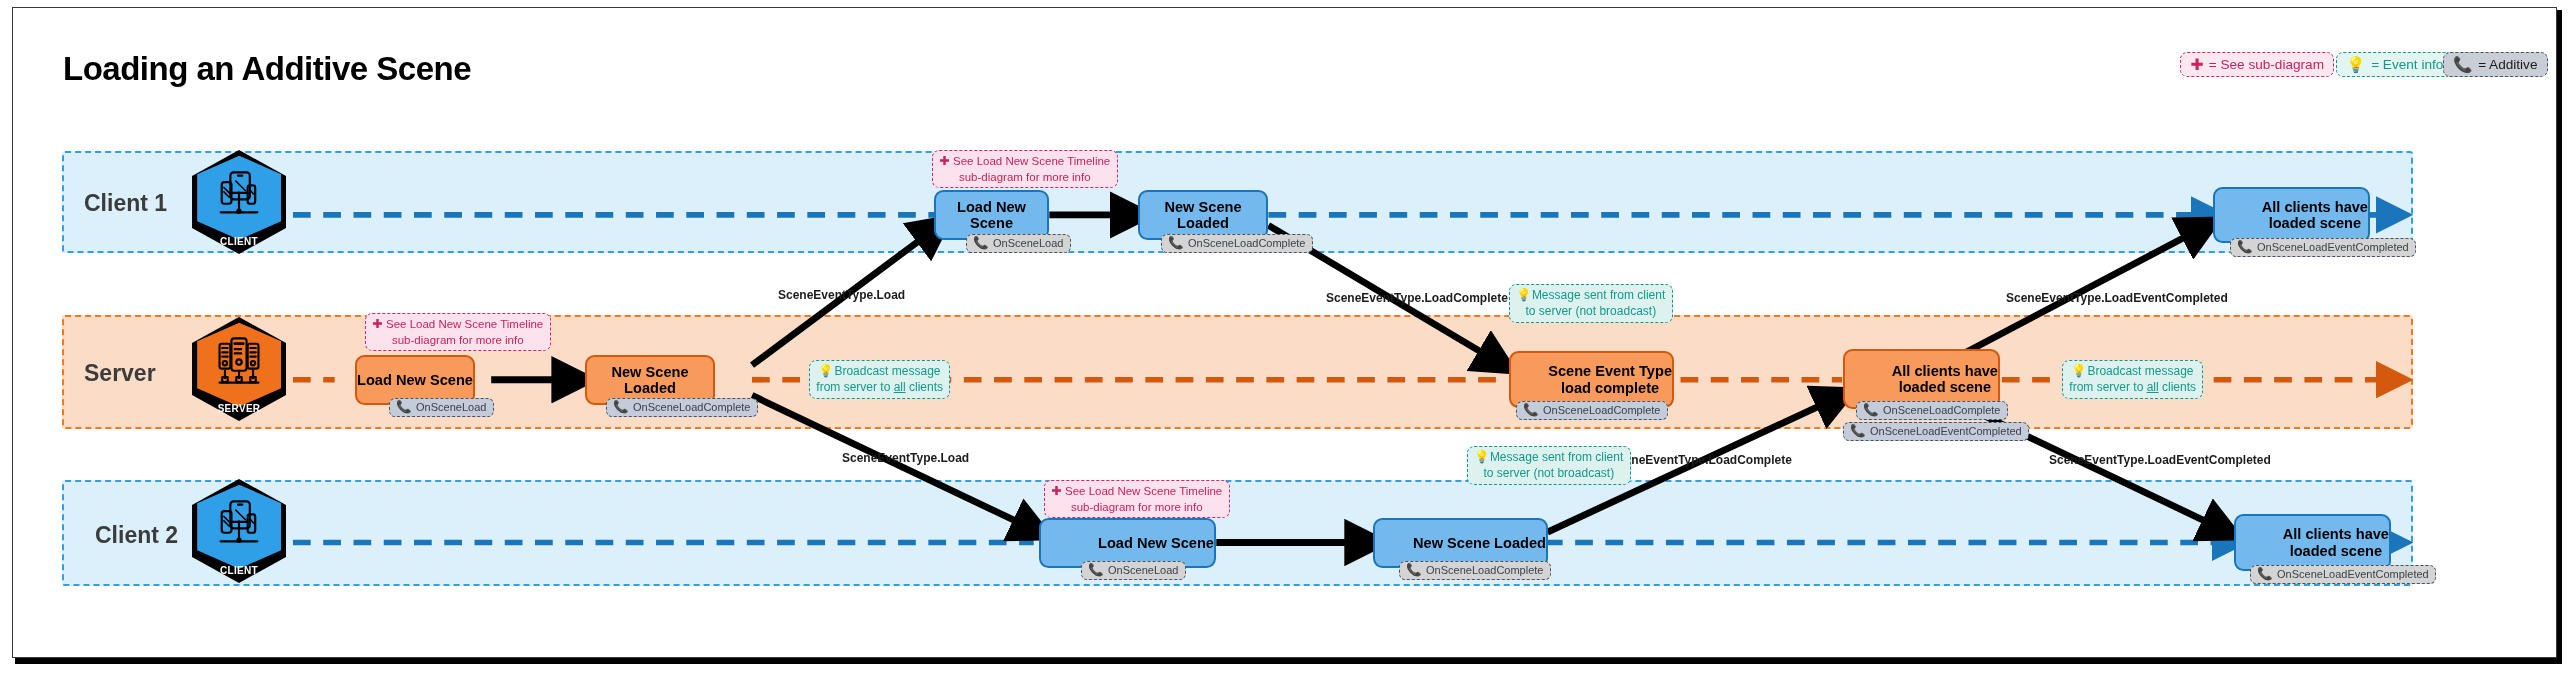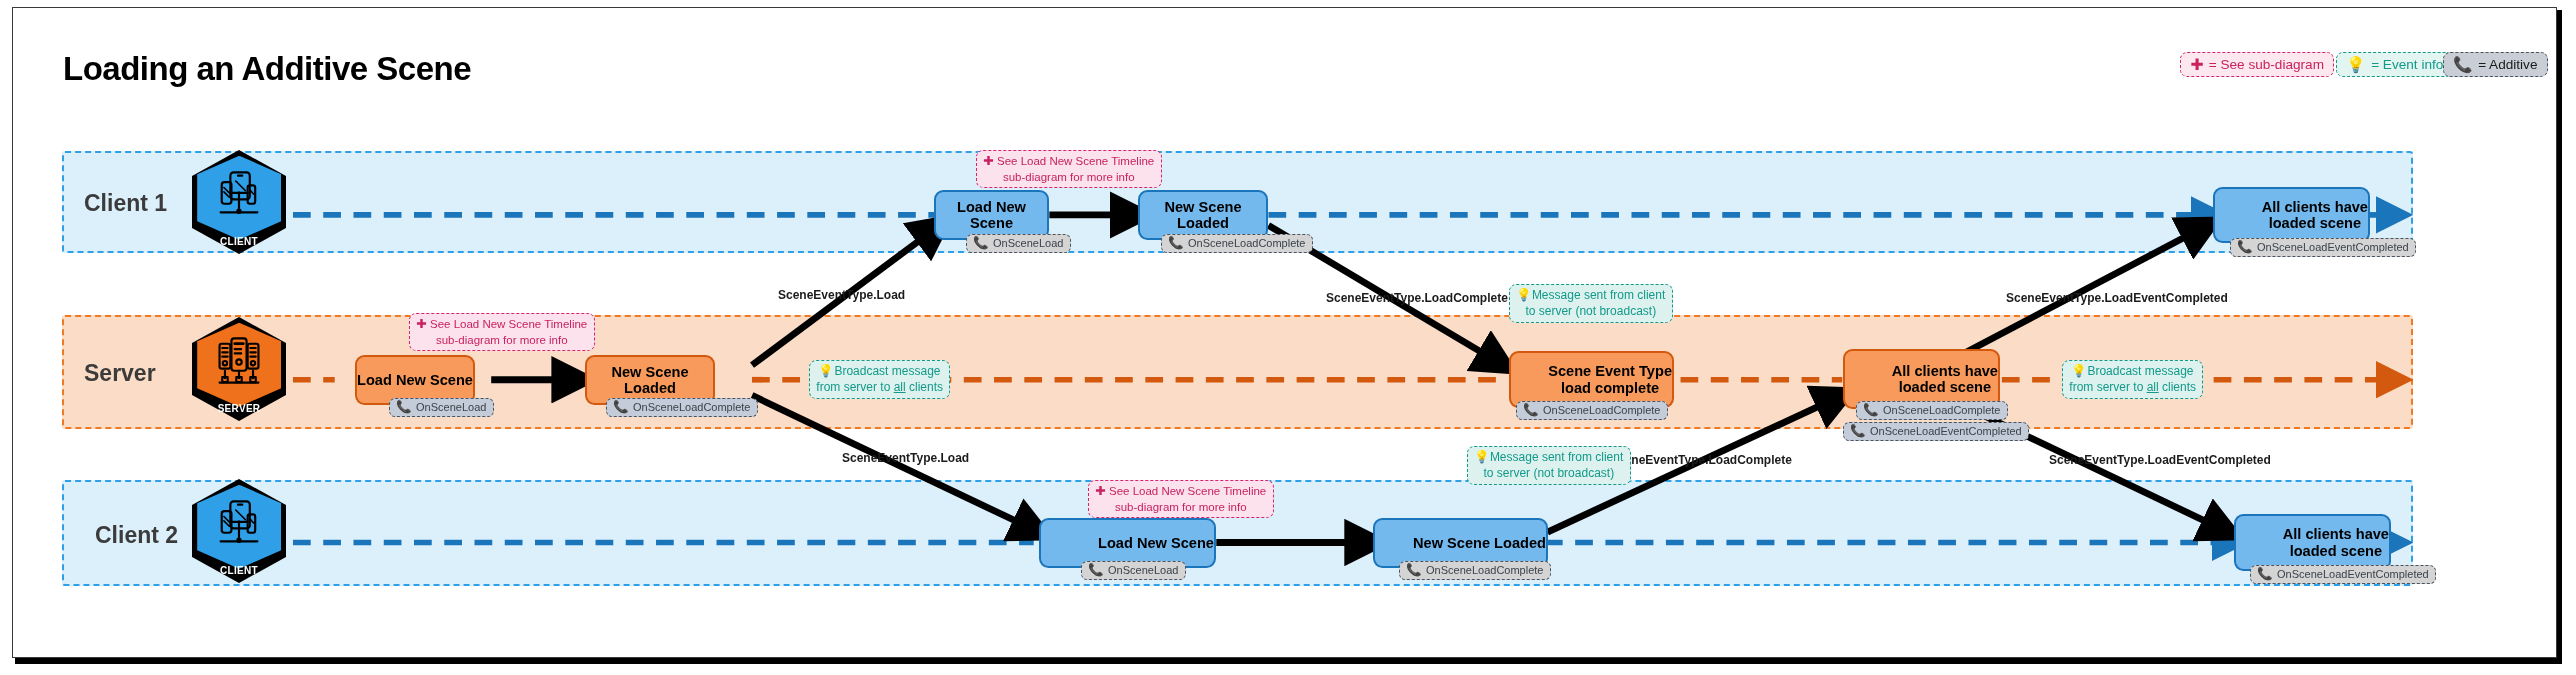--- a/index.html
+++ b/index.html
@@ -52,21 +52,21 @@
   .cb-chip{position:absolute;box-sizing:border-box;border-radius:6.3px;
       display:flex;align-items:center;gap:4.2px;padding:2.1px 6.3px;white-space:nowrap;
       font-size:11px;color:#3b424a;z-index:9;}
   .cb-chip.grey{background:#d4d4d4;border:1.6px dashed #4a545f;}
   .cb-chip.blueg{background:#c3ccd8;border:1.6px dashed #4a545f;}
   .cb-chip .ph{font-size:12.5px;color:#000;line-height:1;}
 
   
   .note{position:absolute;box-sizing:border-box;border-radius:7.3px;padding:3.1px 6.3px;
         text-align:center;line-height:1.25;white-space:nowrap;z-index:9;}
-  .note.pink{background:#fbe2ec;border:1.6px dashed #d6246e;color:#c9225f;font-size:11.5px;margin-left:44px;}
+  .note.pink{background:#fbe2ec;border:1.6px dashed #d6246e;color:#c9225f;font-size:11.5px;}
   .note.teal{background:#ddf2ee;border:1.6px dashed #12998a;color:#12998a;font-size:12px;}
   .note .gl{font-size:12.5px;}
   .note u{text-decoration:underline;}
 
   
   .elabel{position:absolute;font-size:12px;font-weight:bold;color:#1c1c1c;white-space:nowrap;z-index:8;}
 
   svg.wires{position:absolute;left:0;top:0;width:2576px;height:675px;pointer-events:none;z-index:3;}
 </style>
 </head>

